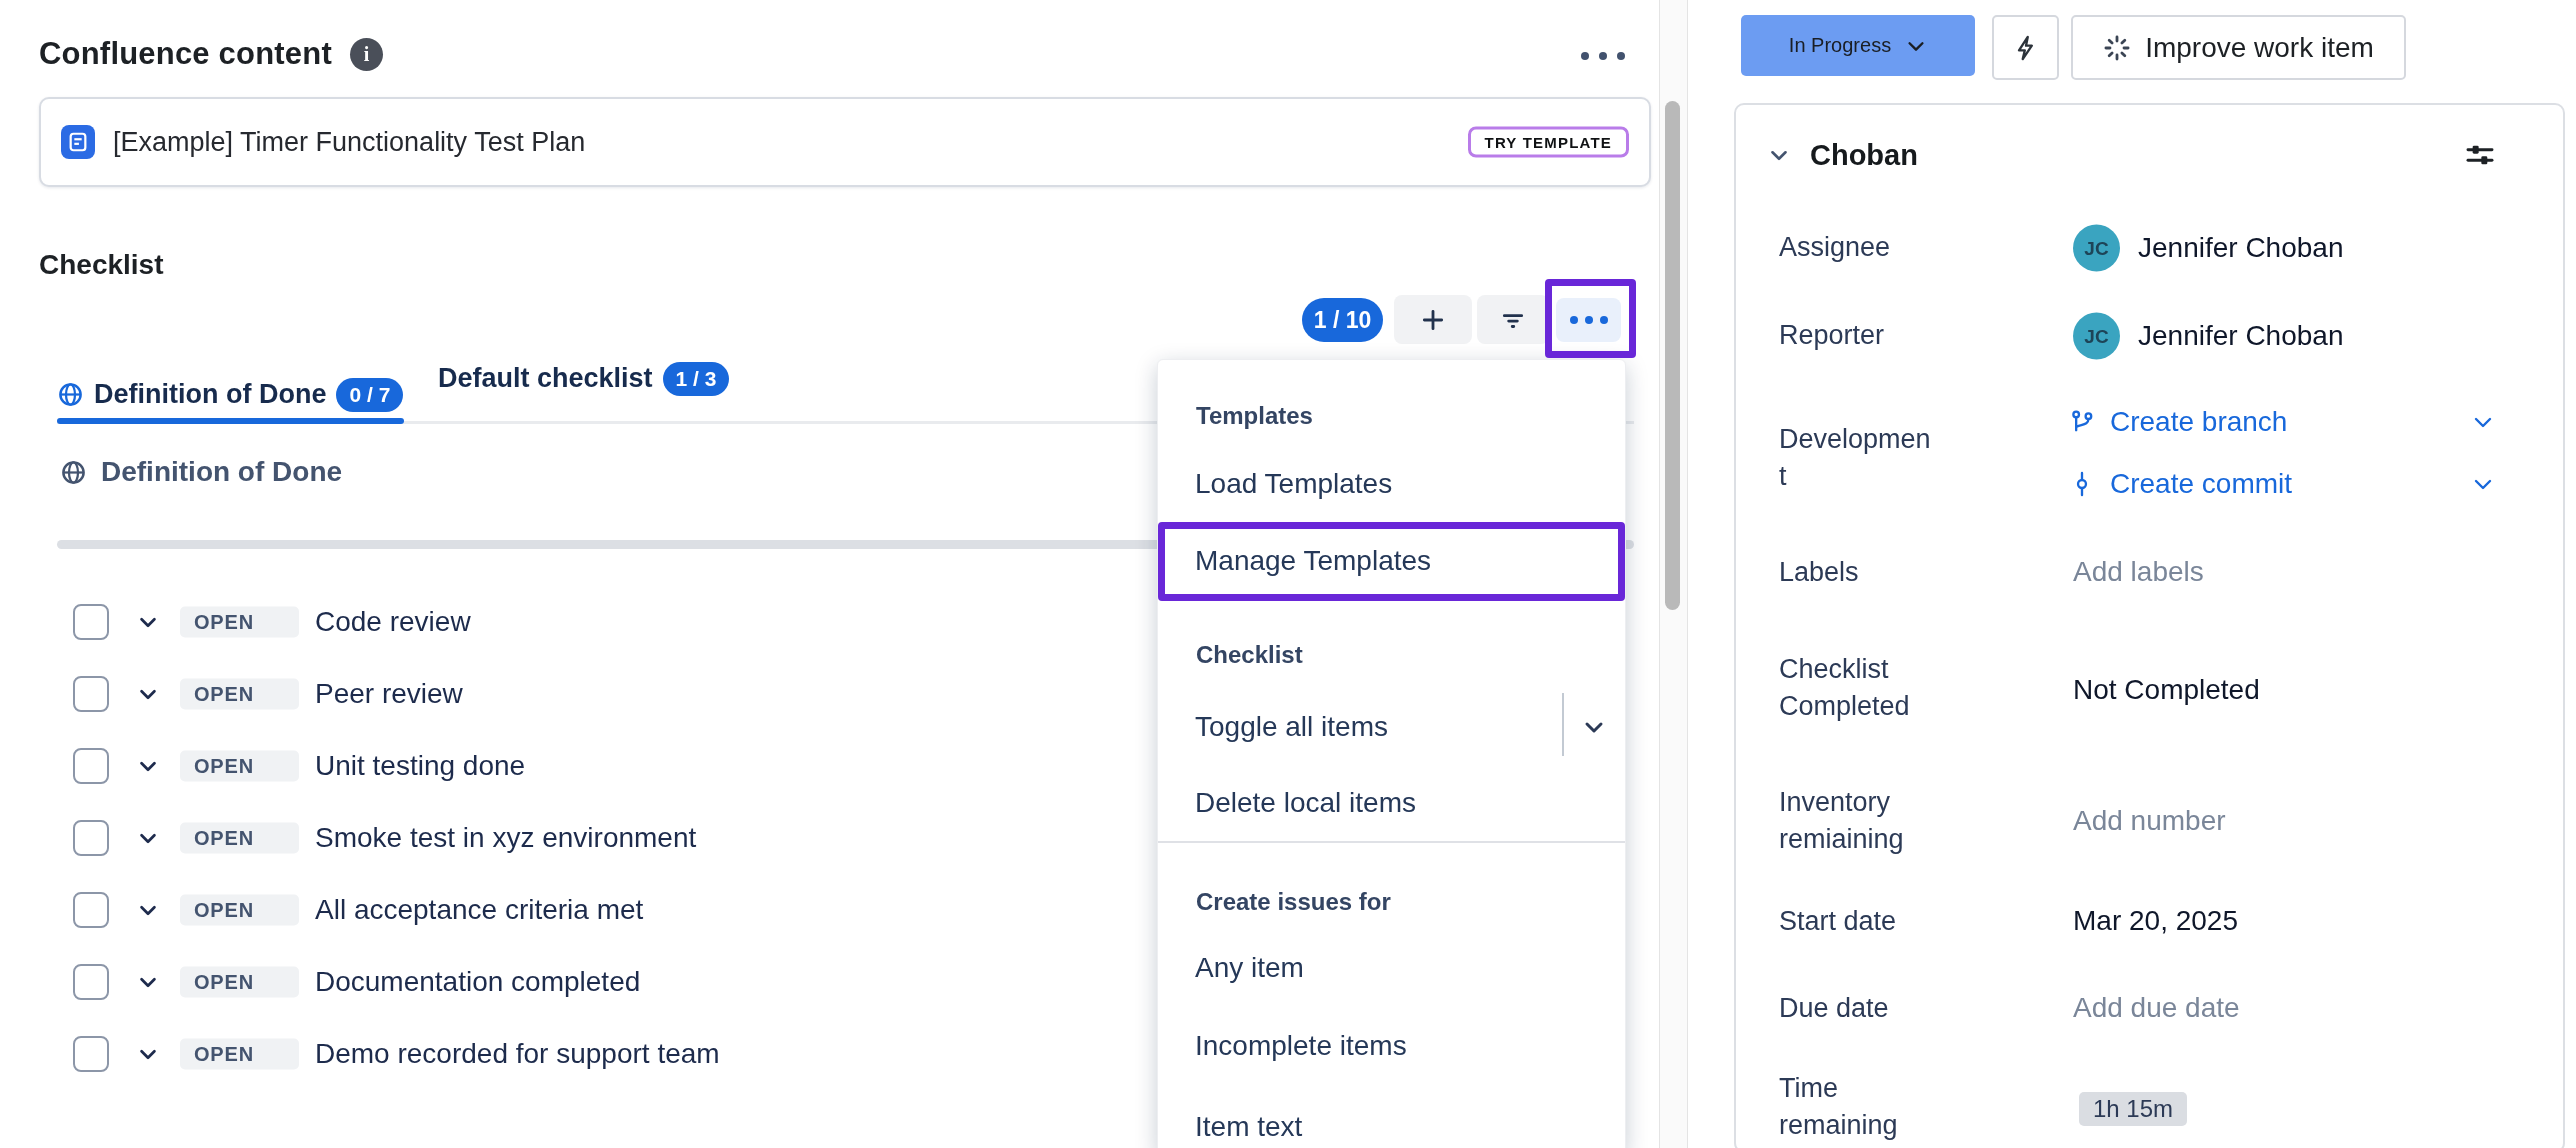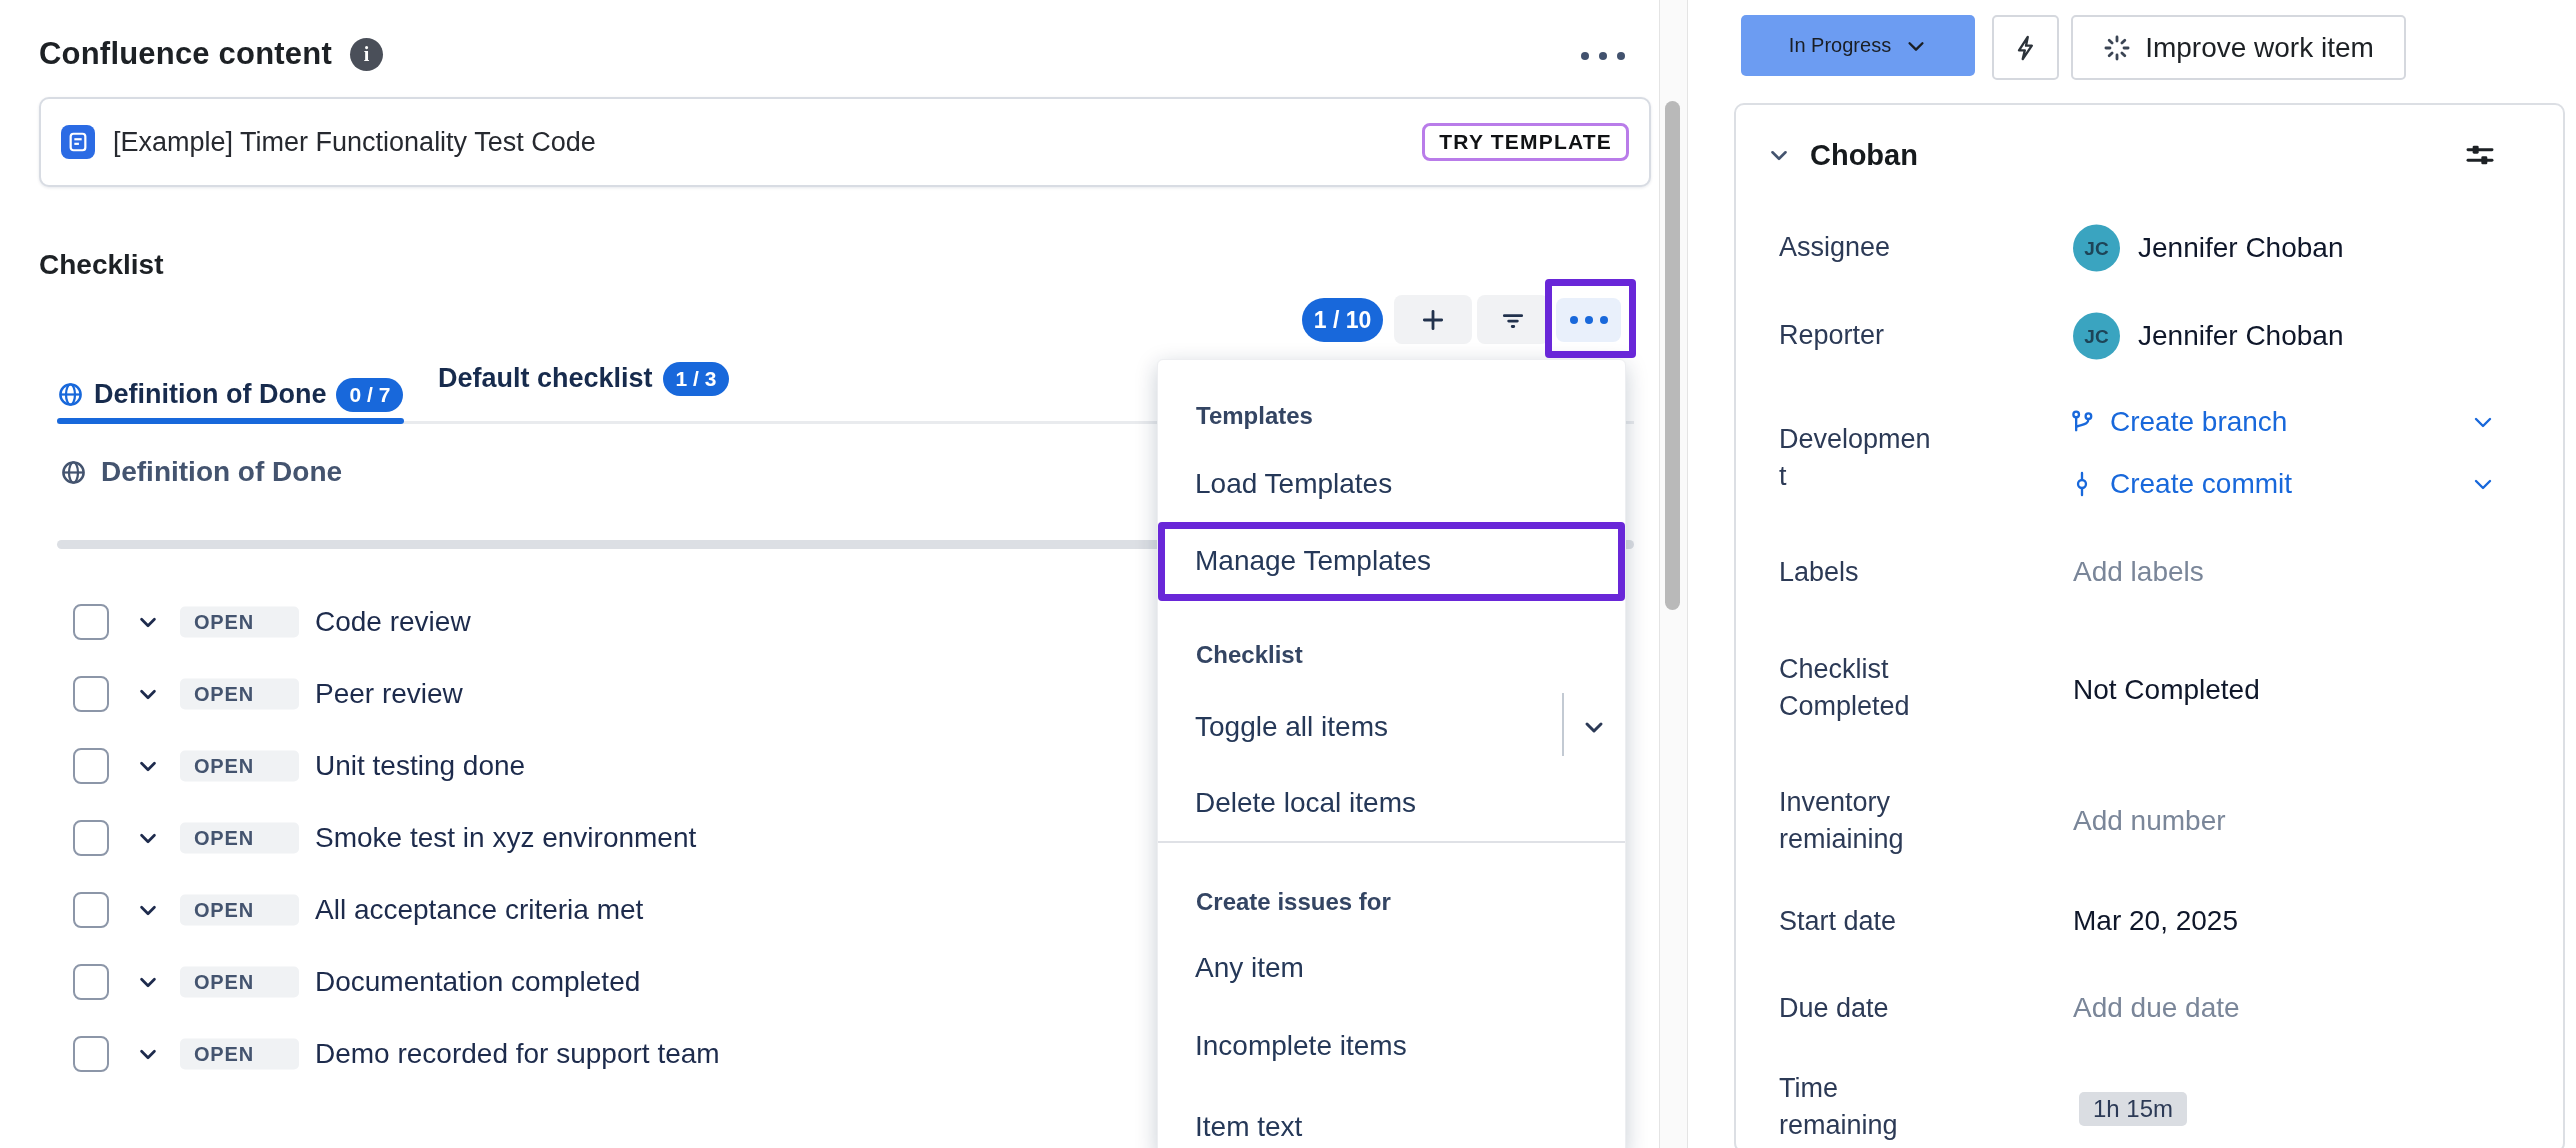--- a/index.html
+++ b/index.html
@@ -13,21 +13,21 @@
   .page-title{font-size:31px;font-weight:700;color:#1d2125;letter-spacing:0.2px;}
   .info-icon{width:33px;height:33px;border-radius:50%;background:#4a4f59;color:#fff;
              font-size:20px;font-weight:700;display:flex;align-items:center;justify-content:center;
              font-family:"Liberation Serif",serif;}
   .dots3{display:flex;gap:10px;}
   .dots3 i{width:8px;height:8px;border-radius:50%;background:#42526e;display:block;}
   .conf-card{border:2px solid #d8dce3;border-radius:10px;background:#fff;box-shadow:0 1px 3px rgba(9,30,66,.10);}
   .doc-icon{width:34px;height:34px;border-radius:8px;background:#2b6be4;display:flex;align-items:center;justify-content:center;}
   .conf-card-title{font-size:27px;color:#26292f;}
   .try-badge{border:3px solid #b97ce9;border-radius:8px;color:#101214;font-weight:700;
-             font-size:21px;letter-spacing:1.2px;padding:4px 14px;background:#fff;}
+             font-size:15px;letter-spacing:1.2px;padding:4px 14px;background:#fff;}
   .section-title{font-size:28px;font-weight:700;color:#1d2125;}
 
   .pill{background:#1868db;color:#fff;font-weight:700;border-radius:23px;display:flex;
         align-items:center;justify-content:center;}
   .tool-btn{background:#f1f2f4;border-radius:8px;display:flex;align-items:center;justify-content:center;}
   .tool-btn.active{background:#e9f0fb;}
   .dots3.blue i{width:8px;height:8px;background:#1868db;}
   .anno{border:7px solid #6927d8;border-radius:4px;background:transparent;pointer-events:none;z-index:30;}
 
   .tab{display:flex;align-items:center;gap:10px;font-size:27px;font-weight:600;color:#172b4d;}
@@ -89,21 +89,21 @@
   </div>
 
   <div class="abs conf-card hc" style="left:39px;top:97px;width:1588px;height:86px;padding-left:20px;">
     <span class="doc-icon">
       <svg width="22" height="22" viewBox="0 0 24 24">
           <rect x="4" y="3" width="16" height="18" rx="3" fill="none" stroke="#fff" stroke-width="2.4"></rect>
           <line x1="8" y1="9" x2="16" y2="9" stroke="#fff" stroke-width="2.4"></line>
           <line x1="8" y1="14" x2="13" y2="14" stroke="#fff" stroke-width="2.4"></line>
         </svg>
     </span>
-    <span class="conf-card-title" style="margin-left:18px;">[Example] Timer Functionality Test Code</span>
+    <span class="conf-card-title" style="margin-left:18px;">[Example] Timer Functionality Test Plan</span>
     <span class="try-badge vc" style="right:20px;top:50%;">TRY TEMPLATE</span>
   </div>
 
   <div class="abs section-title" style="left:39px;top:249px;">Checklist</div>
 
   <div class="abs pill" style="left:1302px;top:298px;width:81px;height:44px;font-size:23px;">1 / 10</div>
   <div class="abs tool-btn" style="left:1394px;top:295px;width:78px;height:49px;">
     <svg width="26" height="26" viewBox="0 0 24 24">
         <path d="M12 4v16M4 12h16" stroke="#22324d" stroke-width="2.6" stroke-linecap="round" fill="none"></path>
       </svg>

